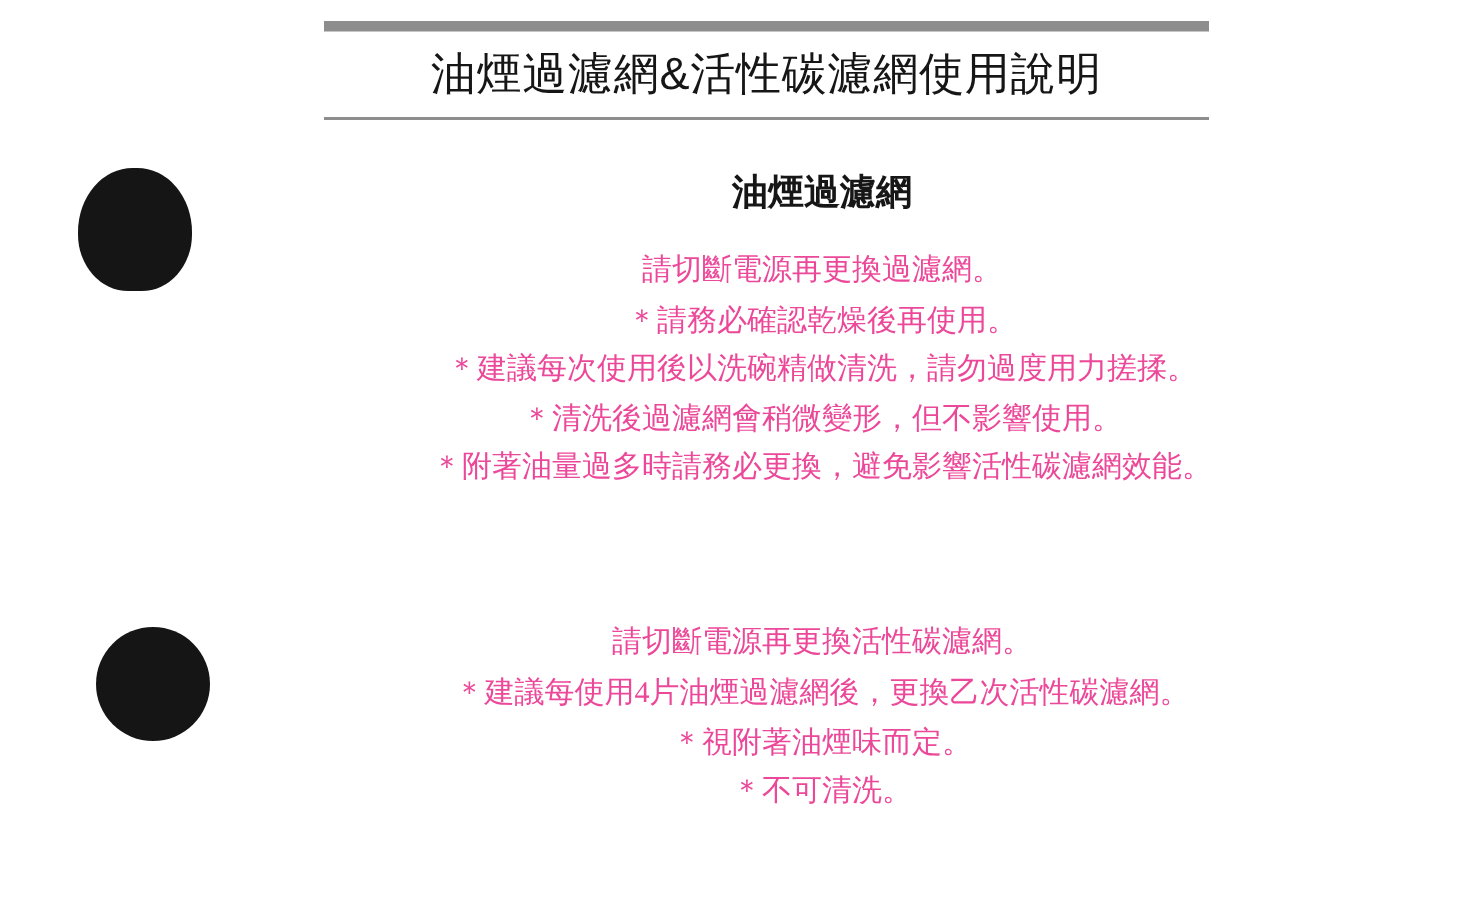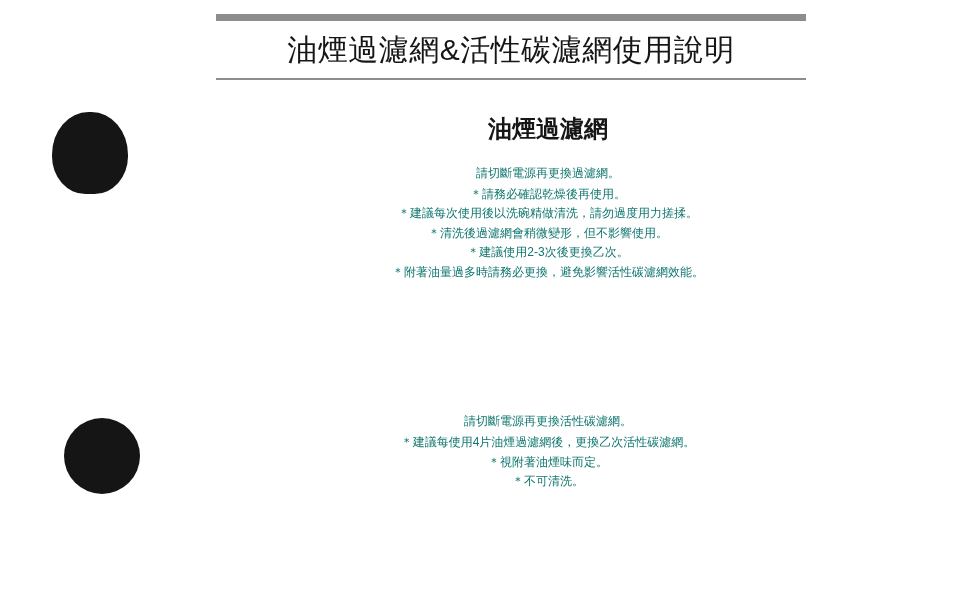--- a/index.html
+++ b/index.html
@@ -59,24 +59,25 @@
   .section-1 { top: 112px; }
   .section-2 { top: 412px; }
 
   .section-heading {
     font-size: 24px;
     line-height: 1.4;
     margin: 0 0 18px 0;
     color: #161616;
   }
   .line {
-    font-size: 12px;
+    font-size: 20px;
     line-height: 1.62;
     white-space: nowrap;
-    color: #0f766e;
+    color: #ec4899;
+    font-family: Liberation Serif, serif;
   }
   .line.lead {
     margin-bottom: 2px;
   }
 
   
   .blob {
     position: absolute;
     background: #151515;
   }
@@ -107,21 +108,20 @@
   </div>
 
   <div class="blob blob-1"></div>
 
   <div class="section section-1">
     <h2 class="section-heading">油煙過濾網</h2>
     <div class="line lead">請切斷電源再更換過濾網。</div>
     <div class="line">＊請務必確認乾燥後再使用。</div>
     <div class="line">＊建議每次使用後以洗碗精做清洗，請勿過度用力搓揉。</div>
     <div class="line">＊清洗後過濾網會稍微變形，但不影響使用。</div>
-    <div class="line">＊建議使用2-3次後更換乙次。</div>
     <div class="line">＊附著油量過多時請務必更換，避免影響活性碳濾網效能。</div>
   </div>
 
   <div class="blob blob-2"></div>
 
   <div class="section section-2">
     <div class="line lead">請切斷電源再更換活性碳濾網。</div>
     <div class="line">＊建議每使用4片油煙過濾網後，更換乙次活性碳濾網。</div>
     <div class="line">＊視附著油煙味而定。</div>
     <div class="line">＊不可清洗。</div>

